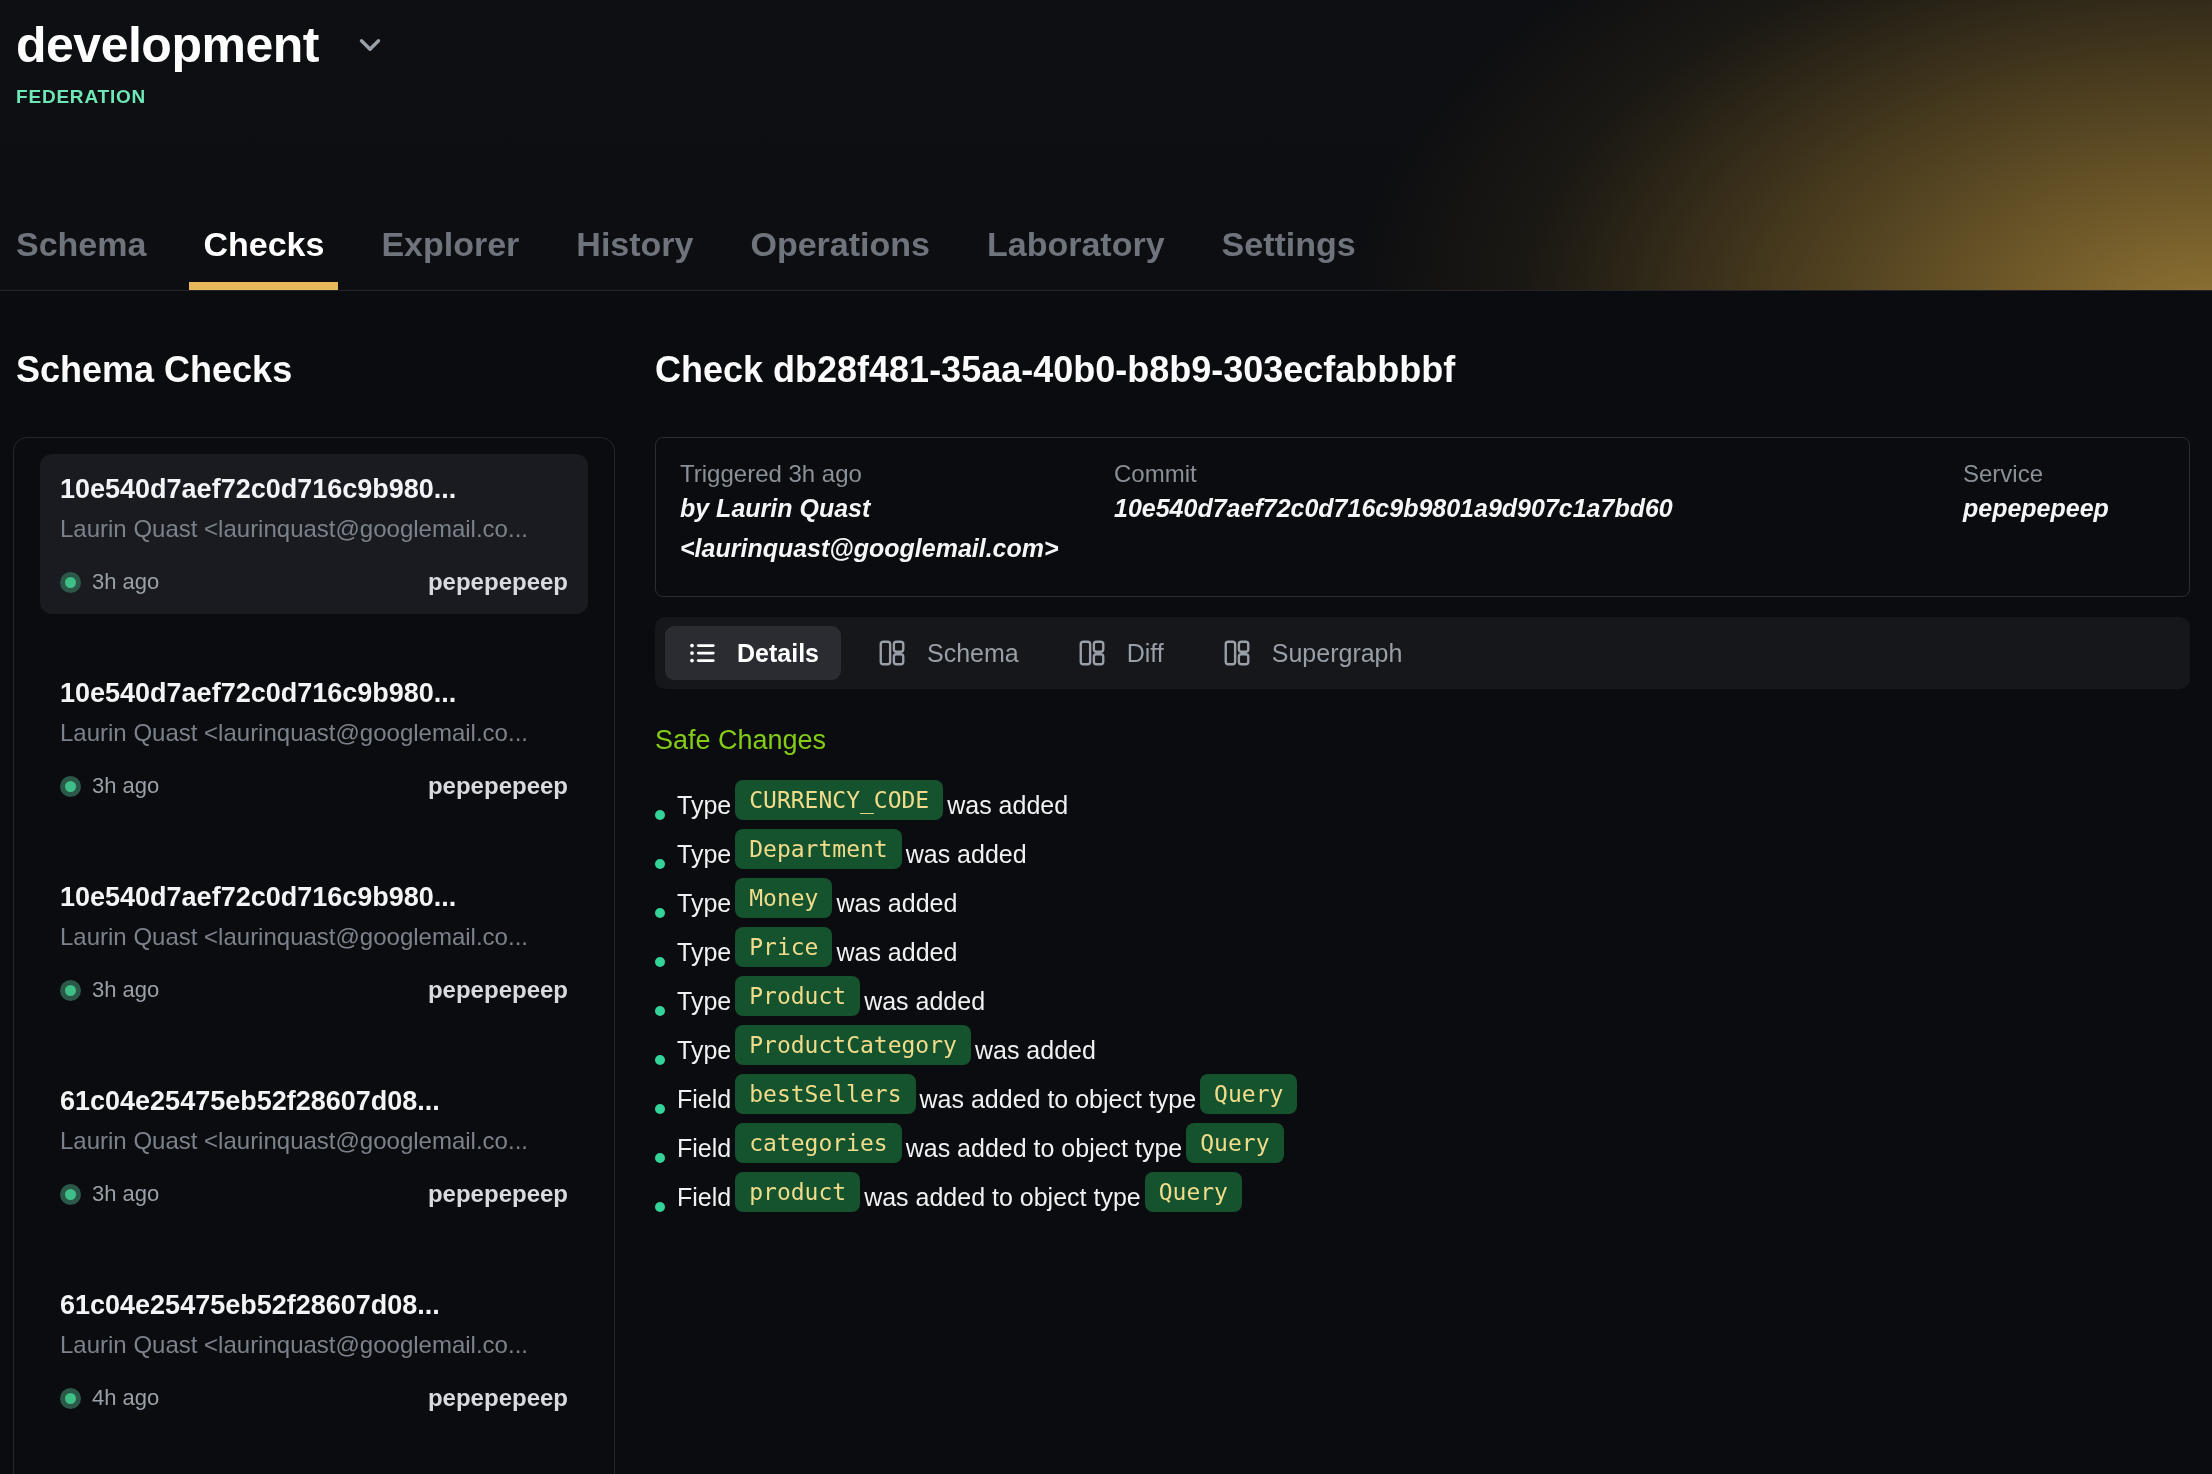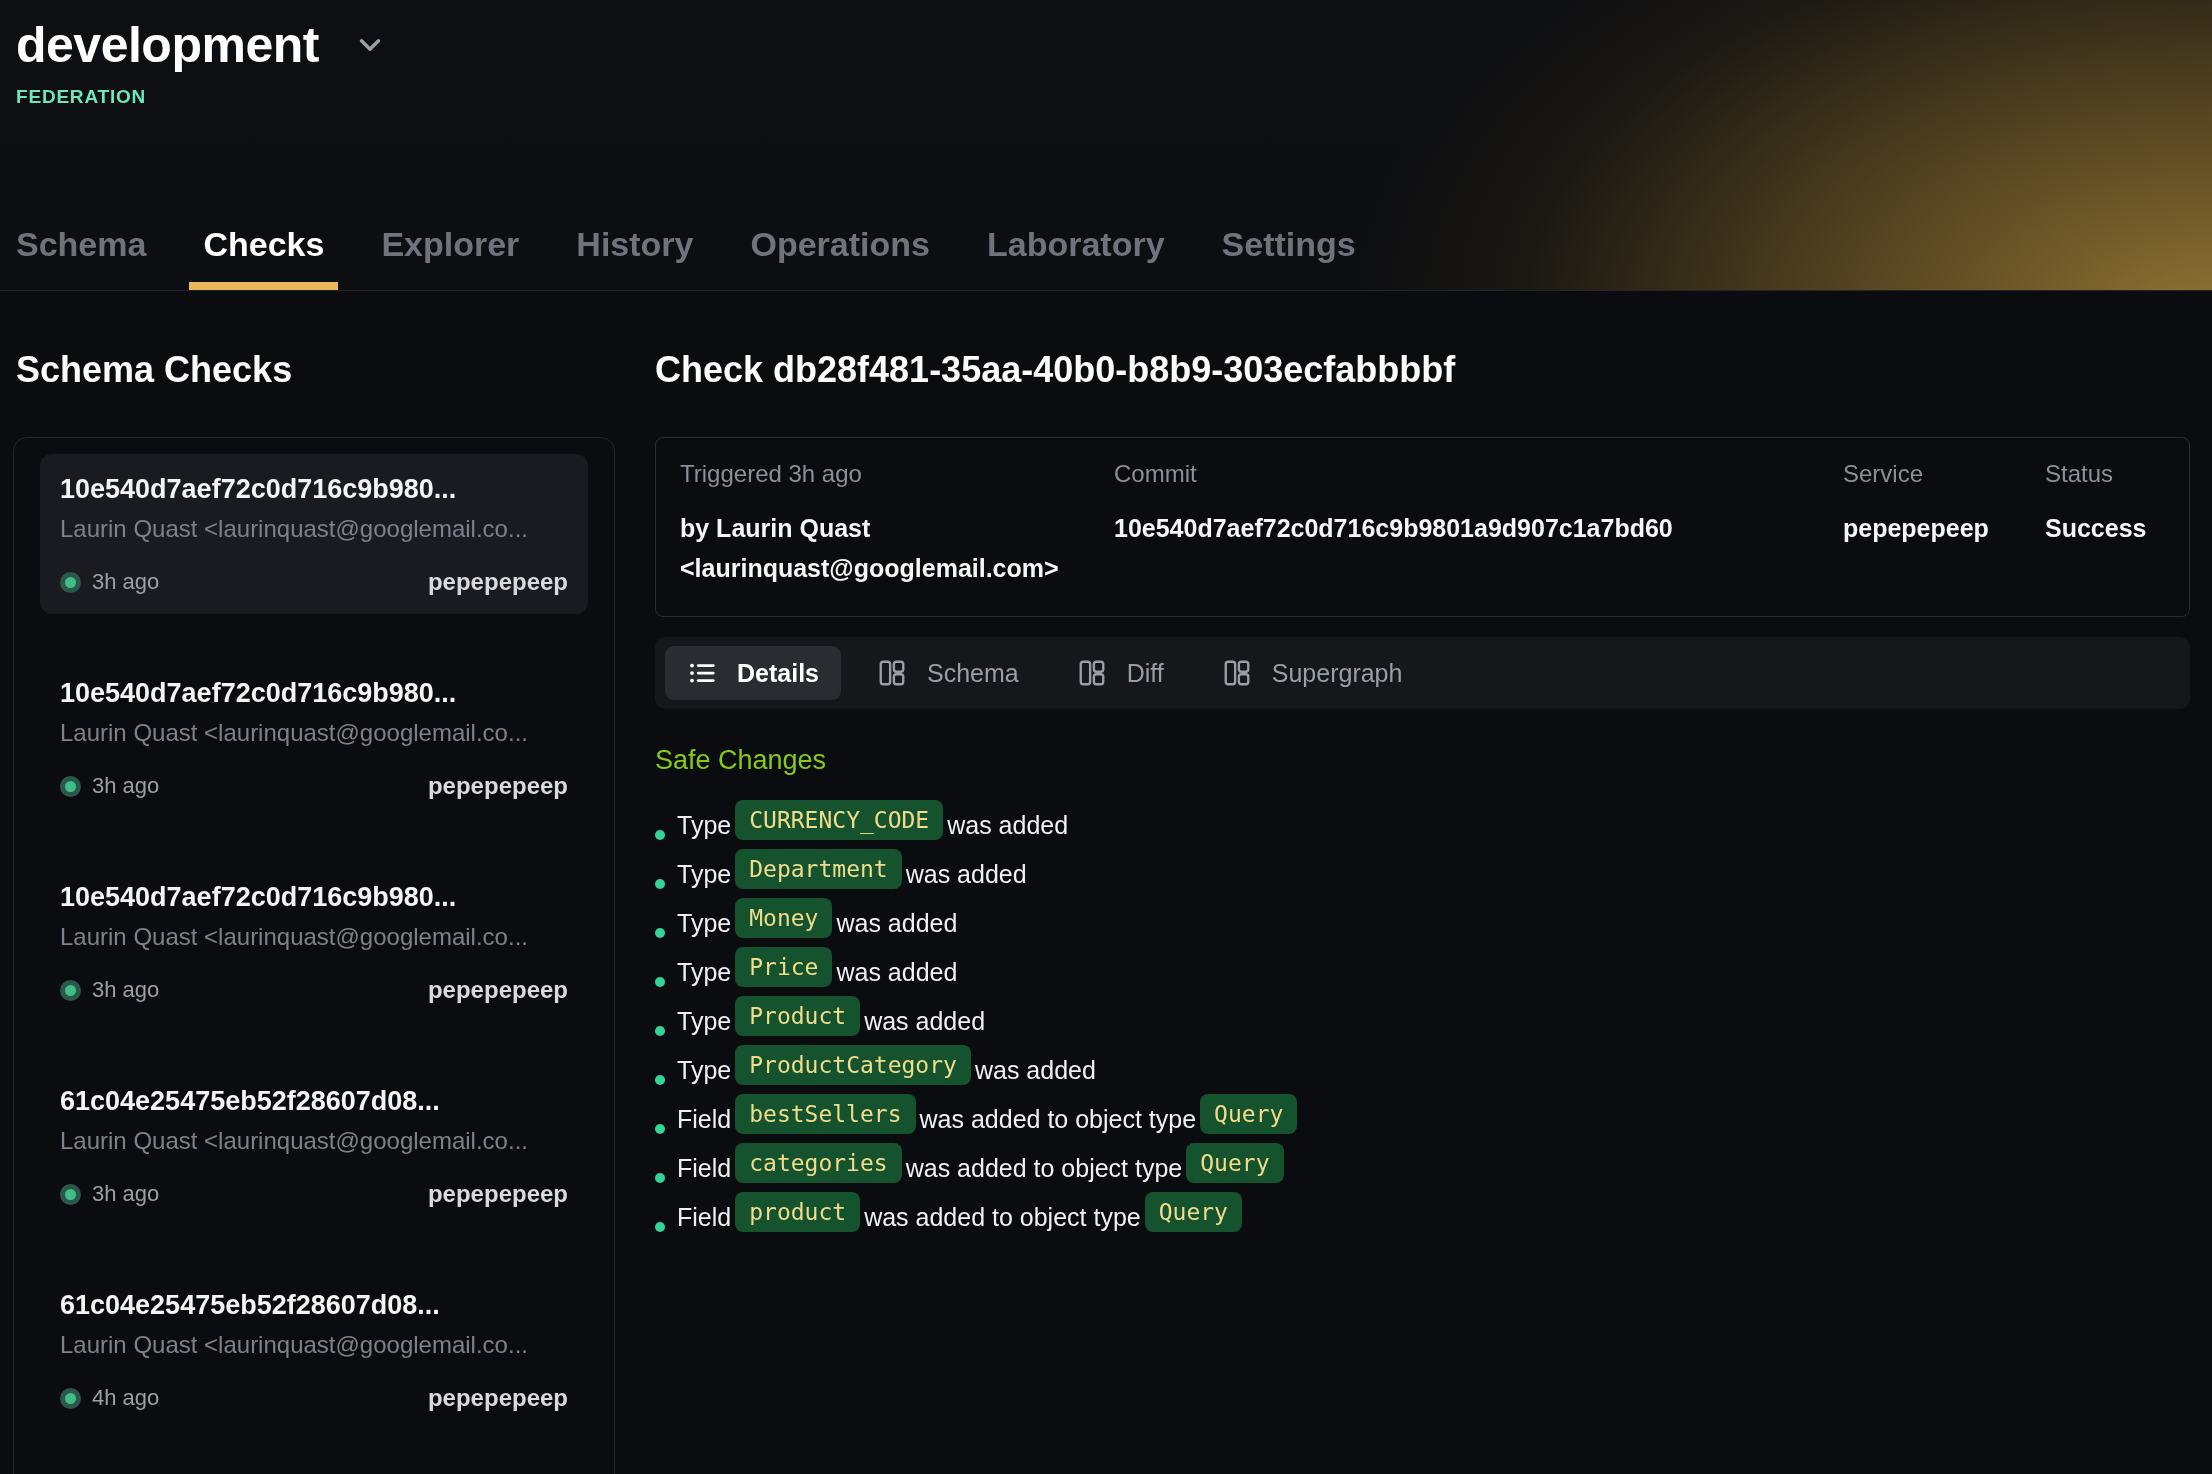--- a/index.html
+++ b/index.html
@@ -68,21 +68,21 @@
 
   .info-card {
     margin-top:46px; border:1px solid #2b2d34; border-radius:8px;
     padding:22px 24px 28px; display:flex;
   }
   .info-col-triggered { width:434px; flex:none; }
   .info-col-commit { flex:1; }
   .info-col-service { width:202px; flex:none; }
   .info-col-status { width:120px; flex:none; }
   .info-label { font-size:24px; color:#8a9097; }
-  .info-value { margin-top:20px; font-size:25px; font-weight:700; line-height:40px; color:#f5f6f7; }
+  .info-value { margin-top:0; font-size:25px; font-weight:700; line-height:40px; color:#f5f6f7;font-style:italic; }
 
   .view-tabs {
     margin-top:20px; background:#16171b; border-radius:10px;
     padding:9px 10px; display:flex; align-items:center; gap:14px;
   }
   .view-tab {
     display:flex; align-items:center; gap:20px; padding:12px 22px;
     border-radius:9px; background:transparent; border:0; cursor:pointer;
     color:#999fa7; font-size:25px; font-weight:500;
     font-family:"Liberation Sans", sans-serif;
@@ -195,24 +195,20 @@
           <div class="info-value">by Laurin Quast &lt;laurinquast@googlemail.com&gt;</div>
         </div>
         <div class="info-col-commit">
           <div class="info-label">Commit</div>
           <div class="info-value">10e540d7aef72c0d716c9b9801a9d907c1a7bd60</div>
         </div>
         <div class="info-col-service">
           <div class="info-label">Service</div>
           <div class="info-value">pepepepeep</div>
         </div>
-        <div class="info-col-status">
-          <div class="info-label">Status</div>
-          <div class="info-value">Success</div>
-        </div>
       </div>
 
       <div class="view-tabs">
         <button class="view-tab active">
           <svg width="30" height="30" viewBox="0 0 24 24">
             <g stroke="#ffffff" stroke-width="2.2" stroke-linecap="round">
                 <line x1="9" y1="6" x2="21" y2="6"></line>
                 <line x1="9" y1="12" x2="21" y2="12"></line>
                 <line x1="9" y1="18" x2="21" y2="18"></line>
               </g>

